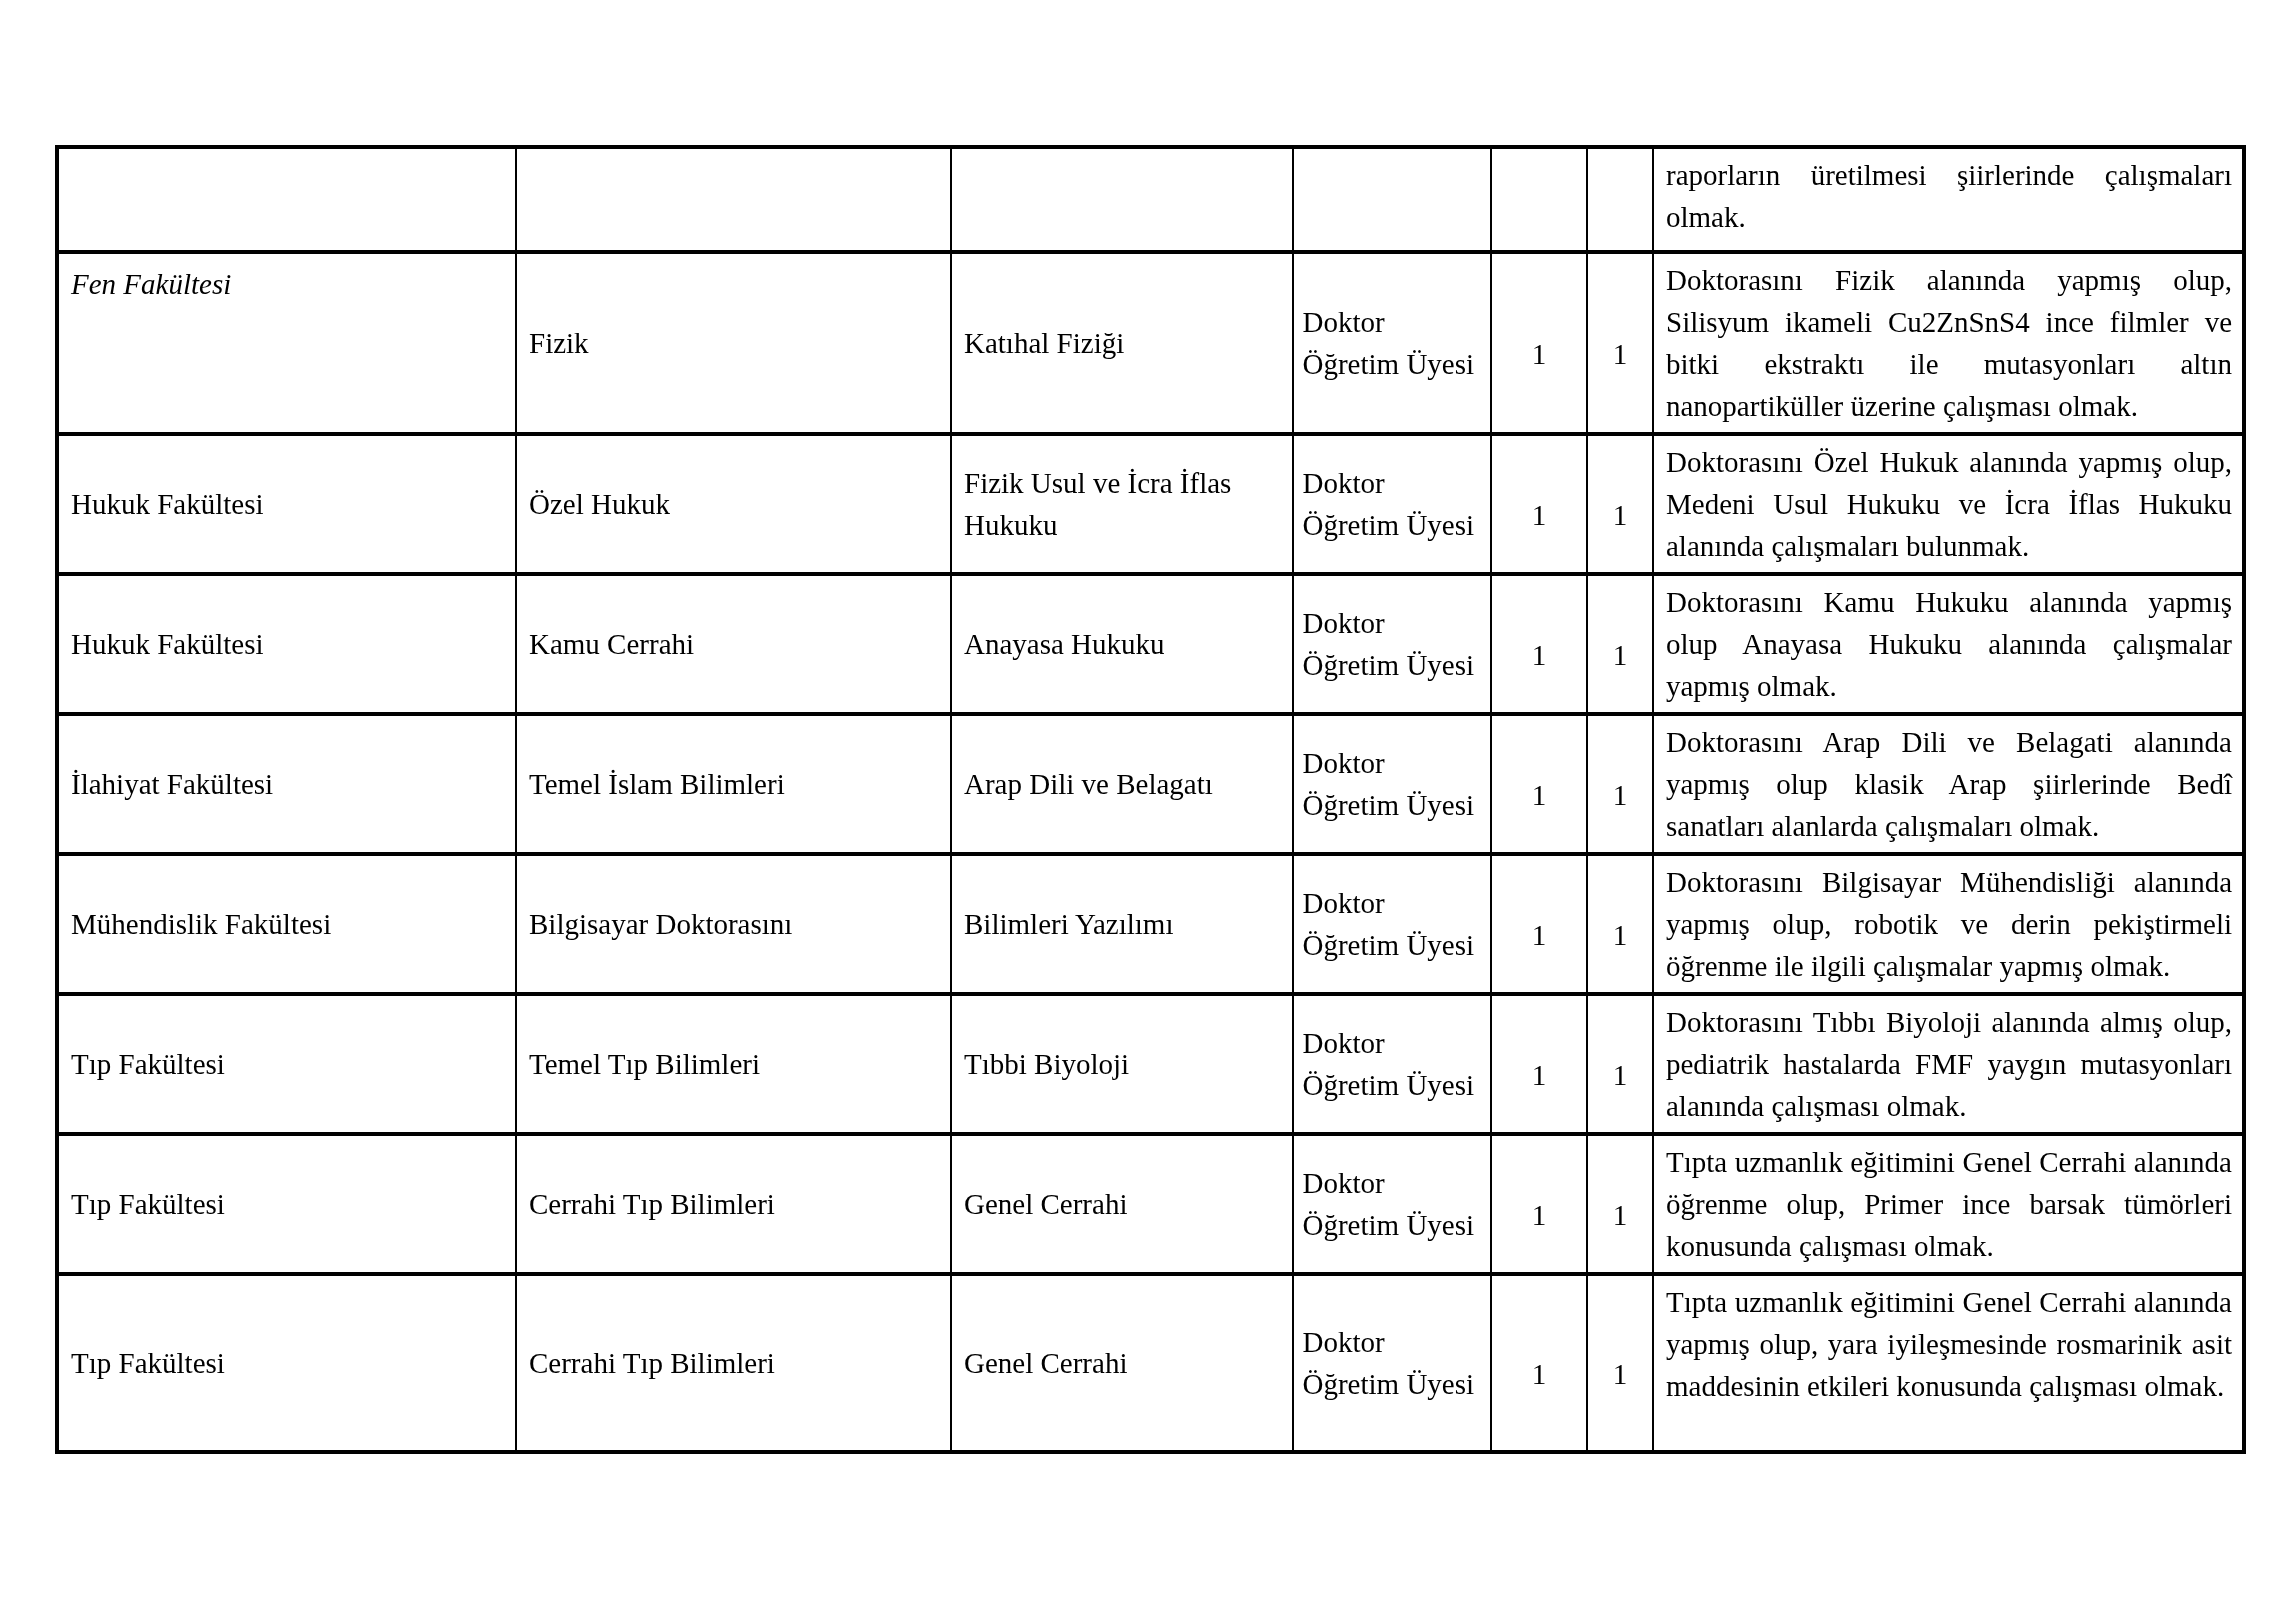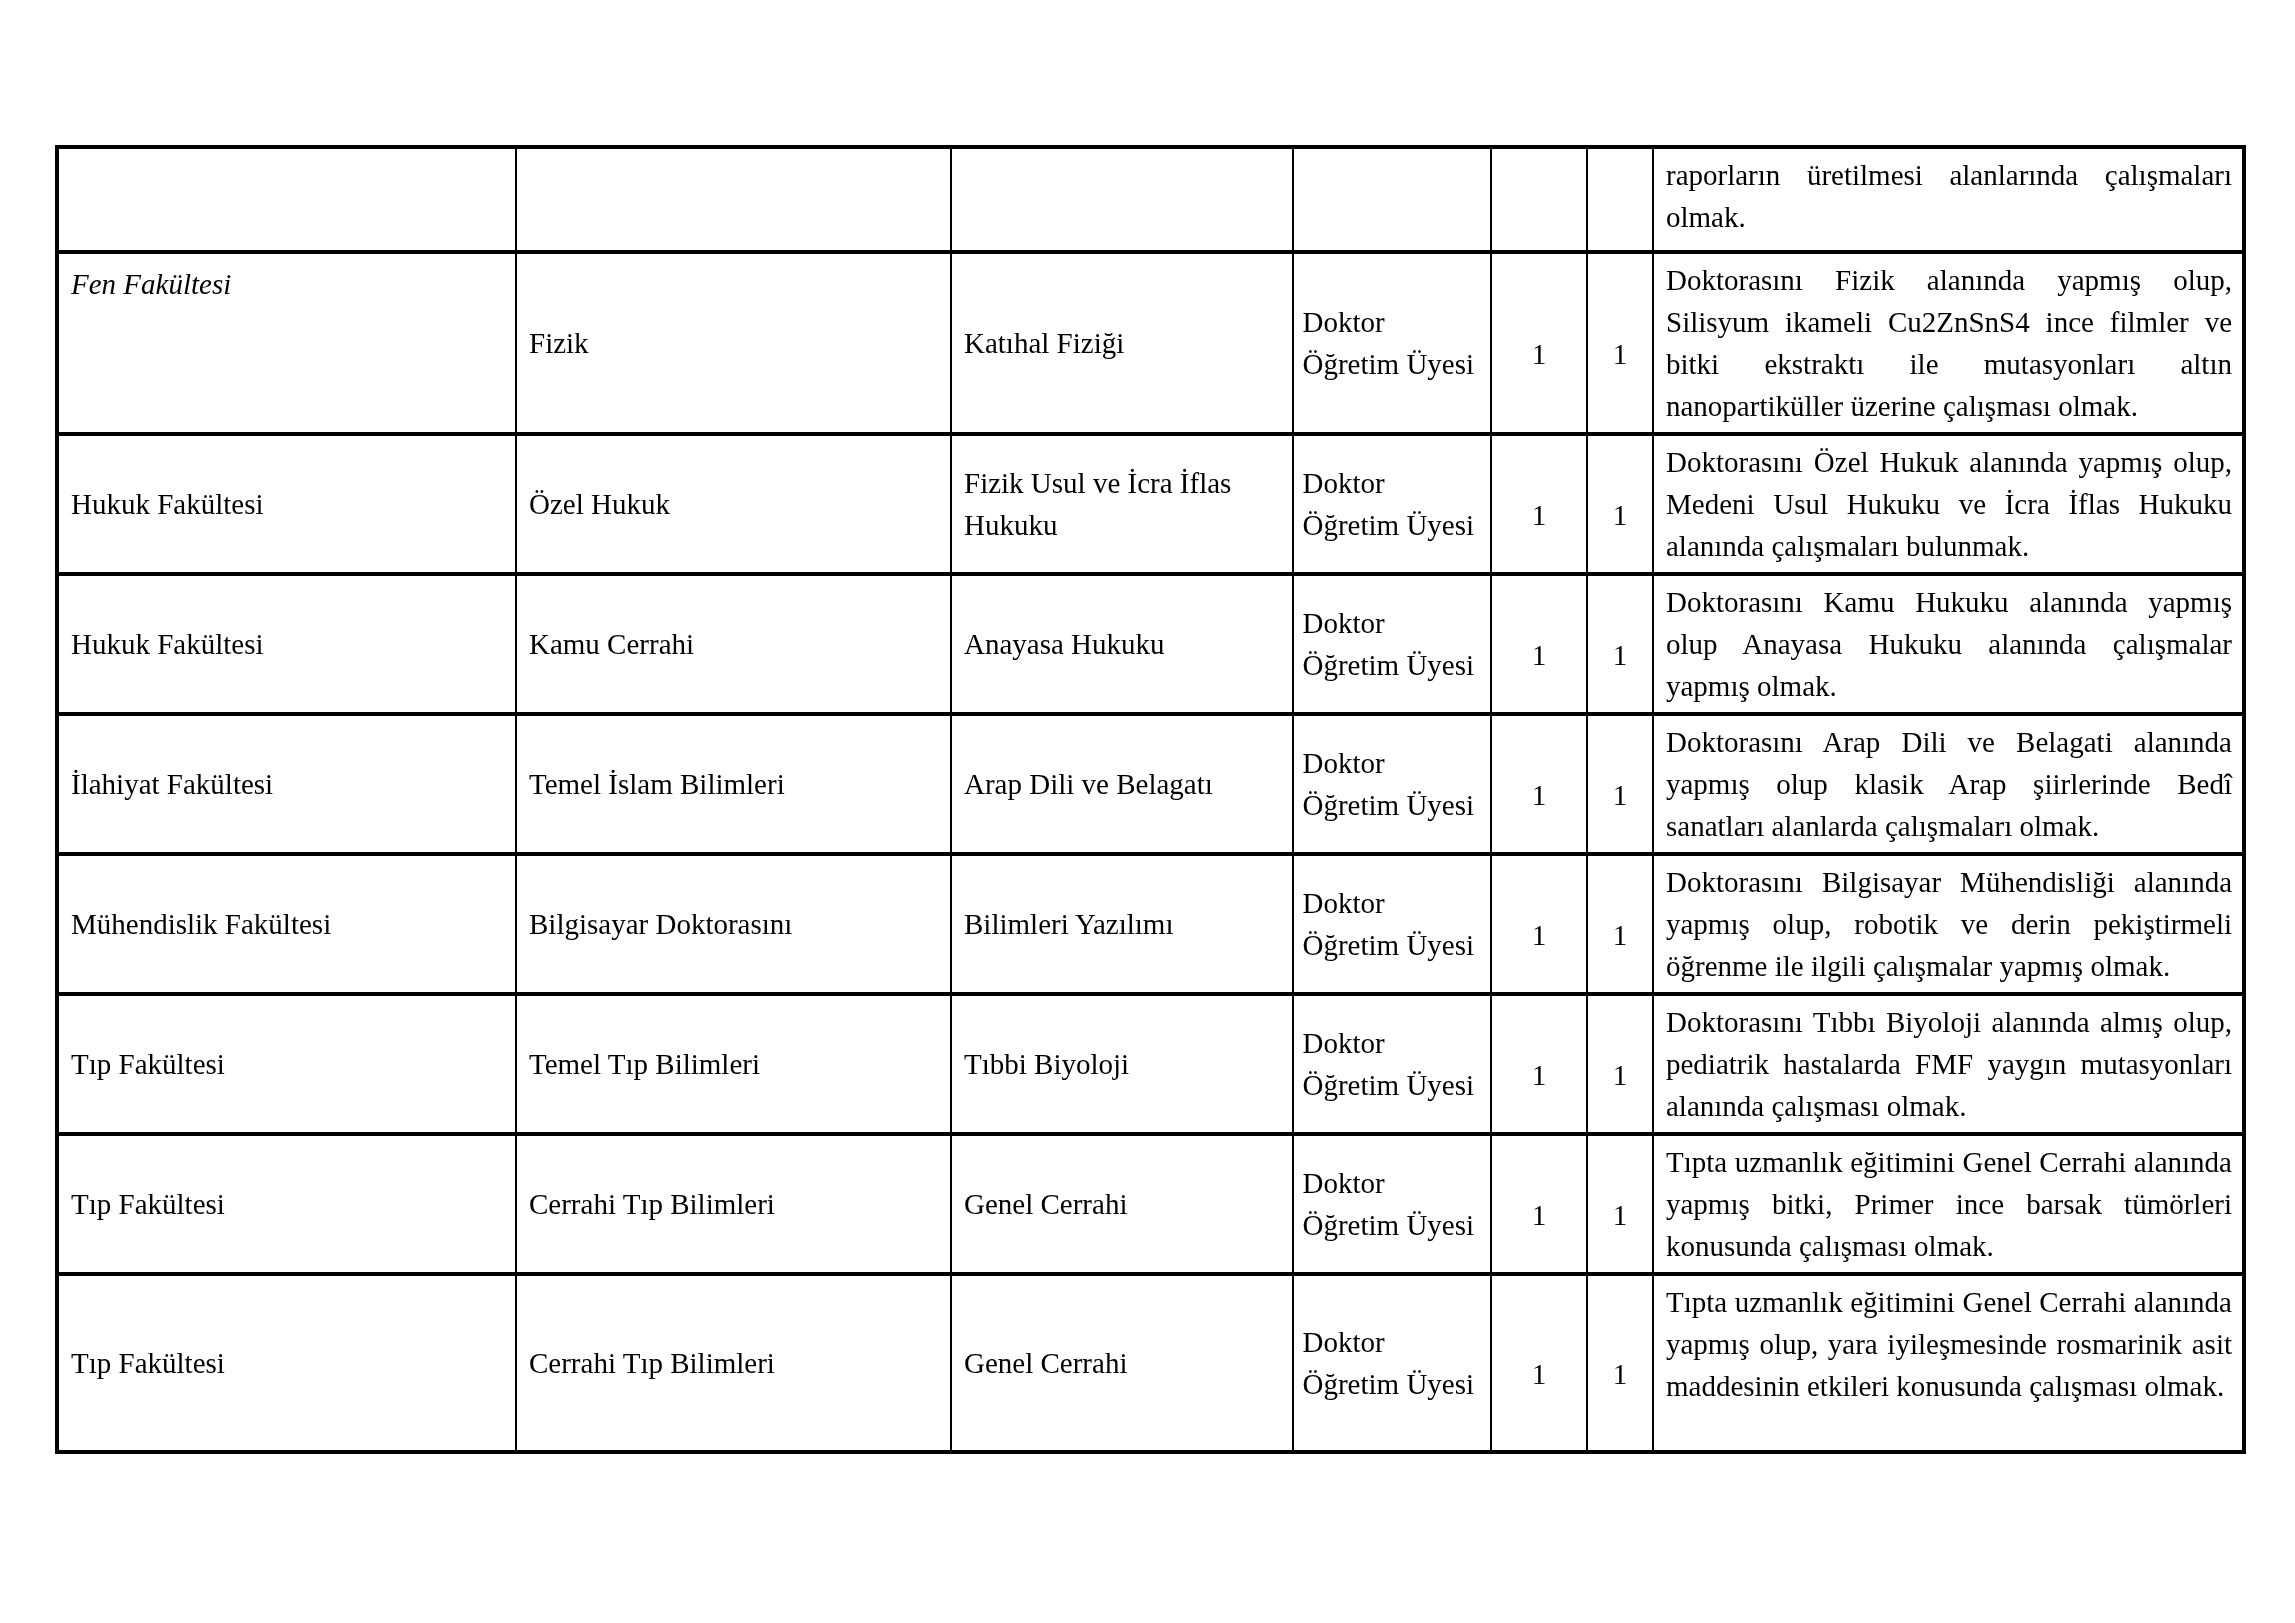--- a/index.html
+++ b/index.html
@@ -70,21 +70,21 @@
       <col style="width:591px">
     </colgroup>
     <tbody>
       <tr style="height:105px">
         <td class="c-faculty"></td>
         <td class="c-dept"></td>
         <td class="c-field"></td>
         <td class="c-title"></td>
         <td class="c-num"></td>
         <td class="c-num"></td>
-        <td class="c-desc">raporların üretilmesi alanlarında çalışmaları olmak.</td>
+        <td class="c-desc">raporların üretilmesi şiirlerinde çalışmaları olmak.</td>
       </tr>
       <tr style="height:172px">
         <td class="c-faculty va-top">Fen Fakültesi</td>
         <td class="c-dept">Fizik</td>
         <td class="c-field">Katıhal Fiziği</td>
         <td class="c-title">Doktor Öğretim Üyesi</td>
         <td class="c-num">1</td>
         <td class="c-num">1</td>
         <td class="c-desc">Doktorasını Fizik alanında yapmış olup, Silisyum ikameli Cu2ZnSnS4 ince filmler ve bitki ekstraktı ile mutasyonları altın nanopartiküller üzerine çalışması olmak.</td>
       </tr>
@@ -133,21 +133,21 @@
         <td class="c-num">1</td>
         <td class="c-desc">Doktorasını Tıbbı Biyoloji alanında almış olup, pediatrik hastalarda FMF yaygın mutasyonları alanında çalışması olmak.</td>
       </tr>
       <tr style="height:135px">
         <td class="c-faculty">Tıp Fakültesi</td>
         <td class="c-dept">Cerrahi Tıp Bilimleri</td>
         <td class="c-field">Genel Cerrahi</td>
         <td class="c-title">Doktor Öğretim Üyesi</td>
         <td class="c-num">1</td>
         <td class="c-num">1</td>
-        <td class="c-desc">Tıpta uzmanlık eğitimini Genel Cerrahi alanında yapmış bitki, Primer ince barsak tümörleri konusunda çalışması olmak.</td>
+        <td class="c-desc">Tıpta uzmanlık eğitimini Genel Cerrahi alanında öğrenme olup, Primer ince barsak tümörleri konusunda çalışması olmak.</td>
       </tr>
       <tr style="height:178px">
         <td class="c-faculty">Tıp Fakültesi</td>
         <td class="c-dept">Cerrahi Tıp Bilimleri</td>
         <td class="c-field">Genel Cerrahi</td>
         <td class="c-title">Doktor Öğretim Üyesi</td>
         <td class="c-num">1</td>
         <td class="c-num">1</td>
         <td class="c-desc">Tıpta uzmanlık eğitimini Genel Cerrahi alanında yapmış olup, yara iyileşmesinde rosmarinik asit maddesinin etkileri konusunda çalışması olmak.</td>
       </tr>

